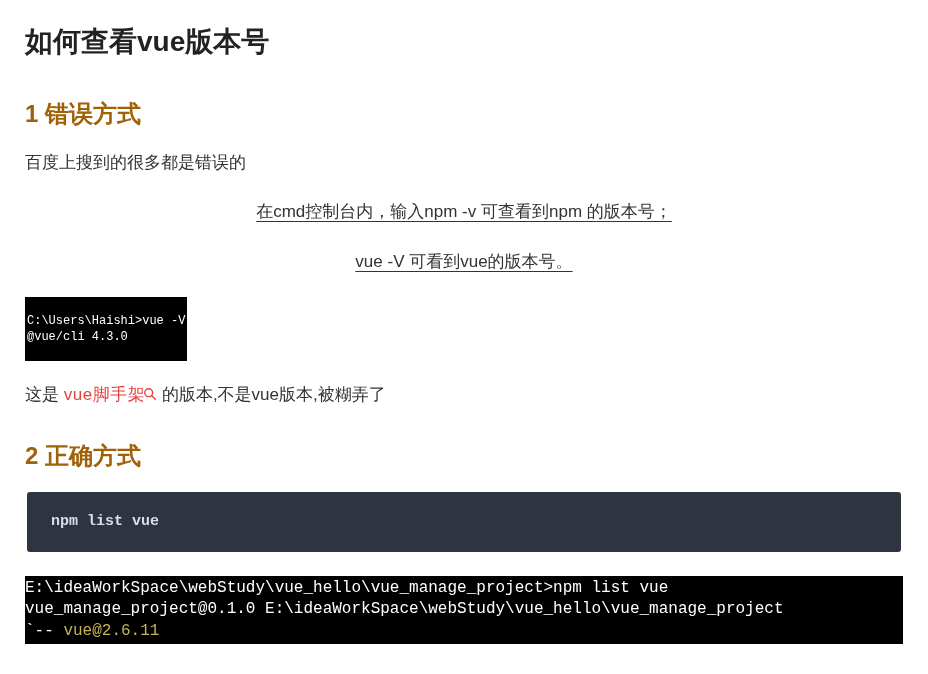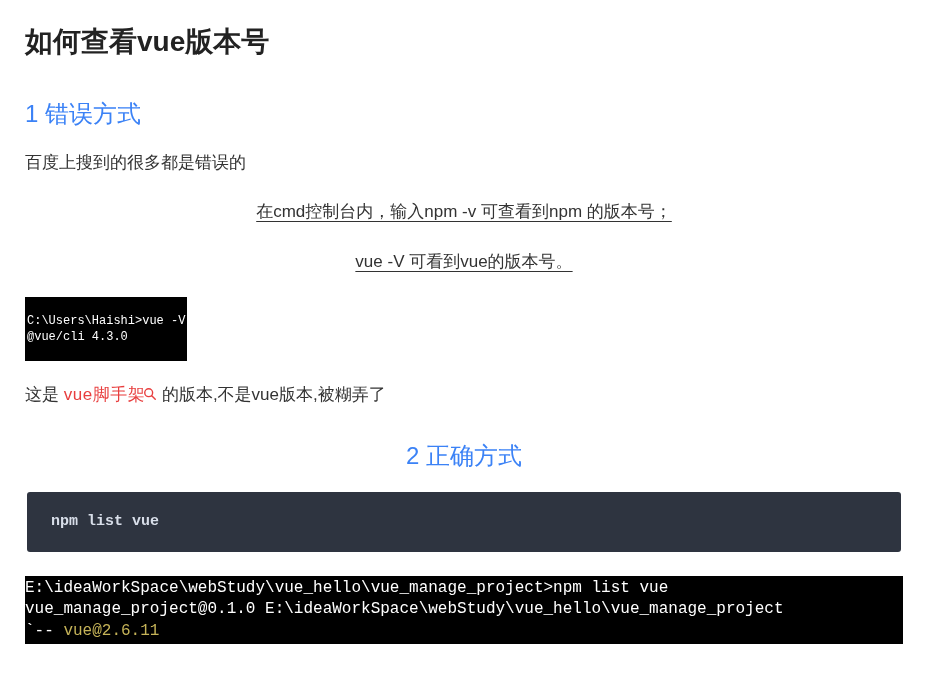--- a/index.html
+++ b/index.html
@@ -17,22 +17,22 @@
       line-height: 1.6;
     }
     h1 {
       font-size: 28px;
       font-weight: 700;
       color: #222;
       margin-bottom: 30px;
     }
     h2 {
       font-size: 24px;
-      font-weight: 400;
-      color: #3b82f6;
+      font-weight: 700;
+      color: #a16207;
       margin-bottom: 16px;
       margin-top: 4px;
     }
     .para {
       font-size: 17px;
       color: #333;
       margin-bottom: 22px;
     }
     .underlined {
       text-decoration: underline;
@@ -74,21 +74,21 @@
       background: #000000;
       font-family: "Courier New", monospace;
       font-size: 16px;
       white-space: pre;
       line-height: 1.35;
       padding: 2px 0;
       margin-top: 6px;
     }
     .term-white { color: #ffffff; }
     .term-yellow { color: #c5b358; }
-    .section-gap { margin-top: 28px; text-align: center; }
+    .section-gap { margin-top: 28px; }
   </style>
 </head>
 <body>
 
 
 
 <h1>如何查看vue版本号</h1>
 
 <h2>1 错误方式</h2>
 

